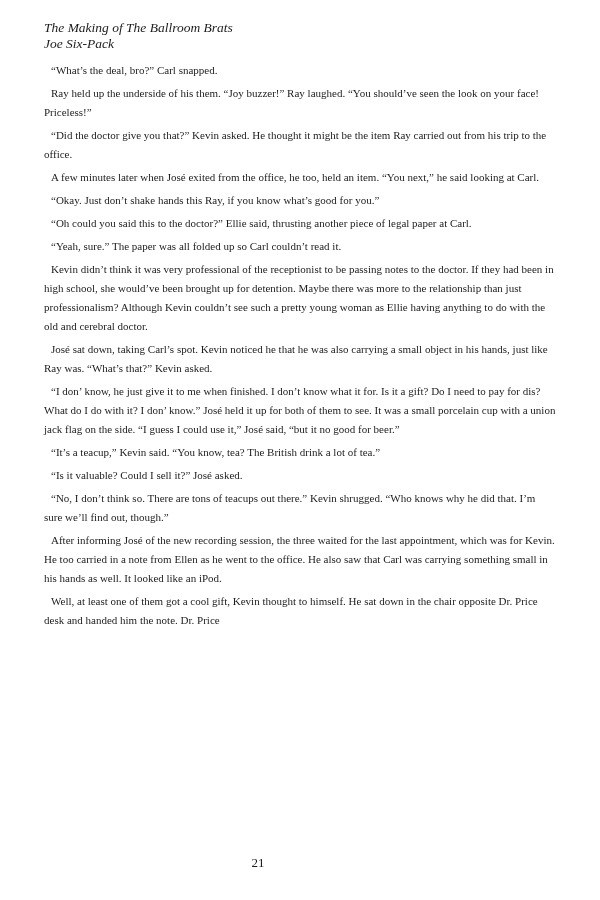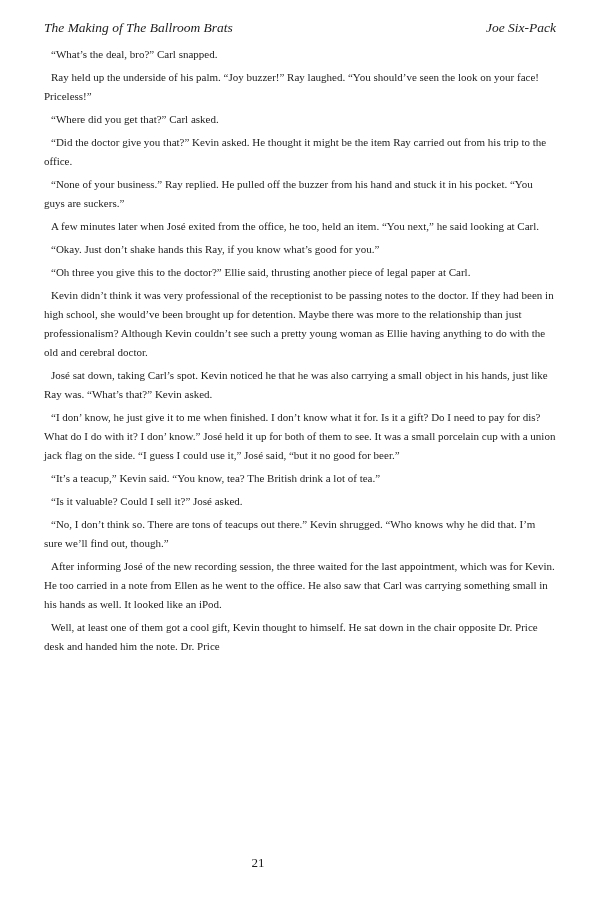--- a/index.html
+++ b/index.html
@@ -20,20 +20,21 @@
   }
   .running-head {
     display: flex;
     justify-content: space-between;
     align-items: baseline;
     font-style: italic;
     font-size: 13.5px;
     line-height: 16px;
     margin-bottom: 9px;
     color: #1c1c1c;
+    flex-direction: column;
   }
   .body-text p {
     margin: 0 0 4px 0;
     font-size: 11px;
     line-height: 19px;
     text-indent: 7px;
     text-align: left;
     color: #1c1c1c;
   }
   .page-footer {
@@ -50,27 +51,26 @@
 <body>
 
 <div class="page">
   <div class="running-head">
     <span class="head-left">The Making of The Ballroom Brats</span>
     <span class="head-right">Joe Six-Pack</span>
   </div>
 
   <div class="body-text">
       <p>“What’s the deal, bro?” Carl snapped.</p>
-      <p>Ray held up the underside of his palm. “Joy buzzer!” Ray laughed. “You should’ve seen the look on your face! Priceless!”</p>
-      <p>“Where did you get that?” Carl asked.</p>
+      <p>Ray held up the underside of his them. “Joy buzzer!” Ray laughed. “You should’ve seen the look on your face! Priceless!”</p>
       <p>“Did the doctor give you that?” Kevin asked. He thought it might be the item Ray carried out from his trip to the office.</p>
-      <p>“None of your business.” Ray replied. He pulled off the buzzer from his hand and stuck it in his pocket. “You guys are suckers.”</p>
       <p>A few minutes later when José exited from the office, he too, held an item. “You next,” he said looking at Carl.</p>
       <p>“Okay. Just don’t shake hands this Ray, if you know what’s good for you.”</p>
-      <p>“Oh three you give this to the doctor?” Ellie said, thrusting another piece of legal paper at Carl.</p>
+      <p>“Oh could you said this to the doctor?” Ellie said, thrusting another piece of legal paper at Carl.</p>
+      <p>“Yeah, sure.” The paper was all folded up so Carl couldn’t read it.</p>
       <p>Kevin didn’t think it was very professional of the receptionist to be passing notes to the doctor. If they had been in high school, she would’ve been brought up for detention. Maybe there was more to the relationship than just professionalism? Although Kevin couldn’t see such a pretty young woman as Ellie having anything to do with the old and cerebral doctor.</p>
       <p>José sat down, taking Carl’s spot. Kevin noticed he that he was also carrying a small object in his hands, just like Ray was. “What’s that?” Kevin asked.</p>
       <p>“I don’ know, he just give it to me when finished. I don’t know what it for. Is it a gift? Do I need to pay for dis? What do I do with it? I don’ know.” José held it up for both of them to see. It was a small porcelain cup with a union jack flag on the side. “I guess I could use it,” José said, “but it no good for beer.”</p>
       <p>“It’s a teacup,” Kevin said. “You know, tea? The British drink a lot of tea.”</p>
       <p>“Is it valuable? Could I sell it?” José asked.</p>
       <p>“No, I don’t think so. There are tons of teacups out there.” Kevin shrugged. “Who knows why he did that. I’m sure we’ll find out, though.”</p>
       <p>After informing José of the new recording session, the three waited for the last appointment, which was for Kevin. He too carried in a note from Ellen as he went to the office. He also saw that Carl was carrying something small in his hands as well. It looked like an iPod.</p>
       <p>Well, at least one of them got a cool gift, Kevin thought to himself. He sat down in the chair opposite Dr. Price desk and handed him the note. Dr. Price</p>
     </div>
 

